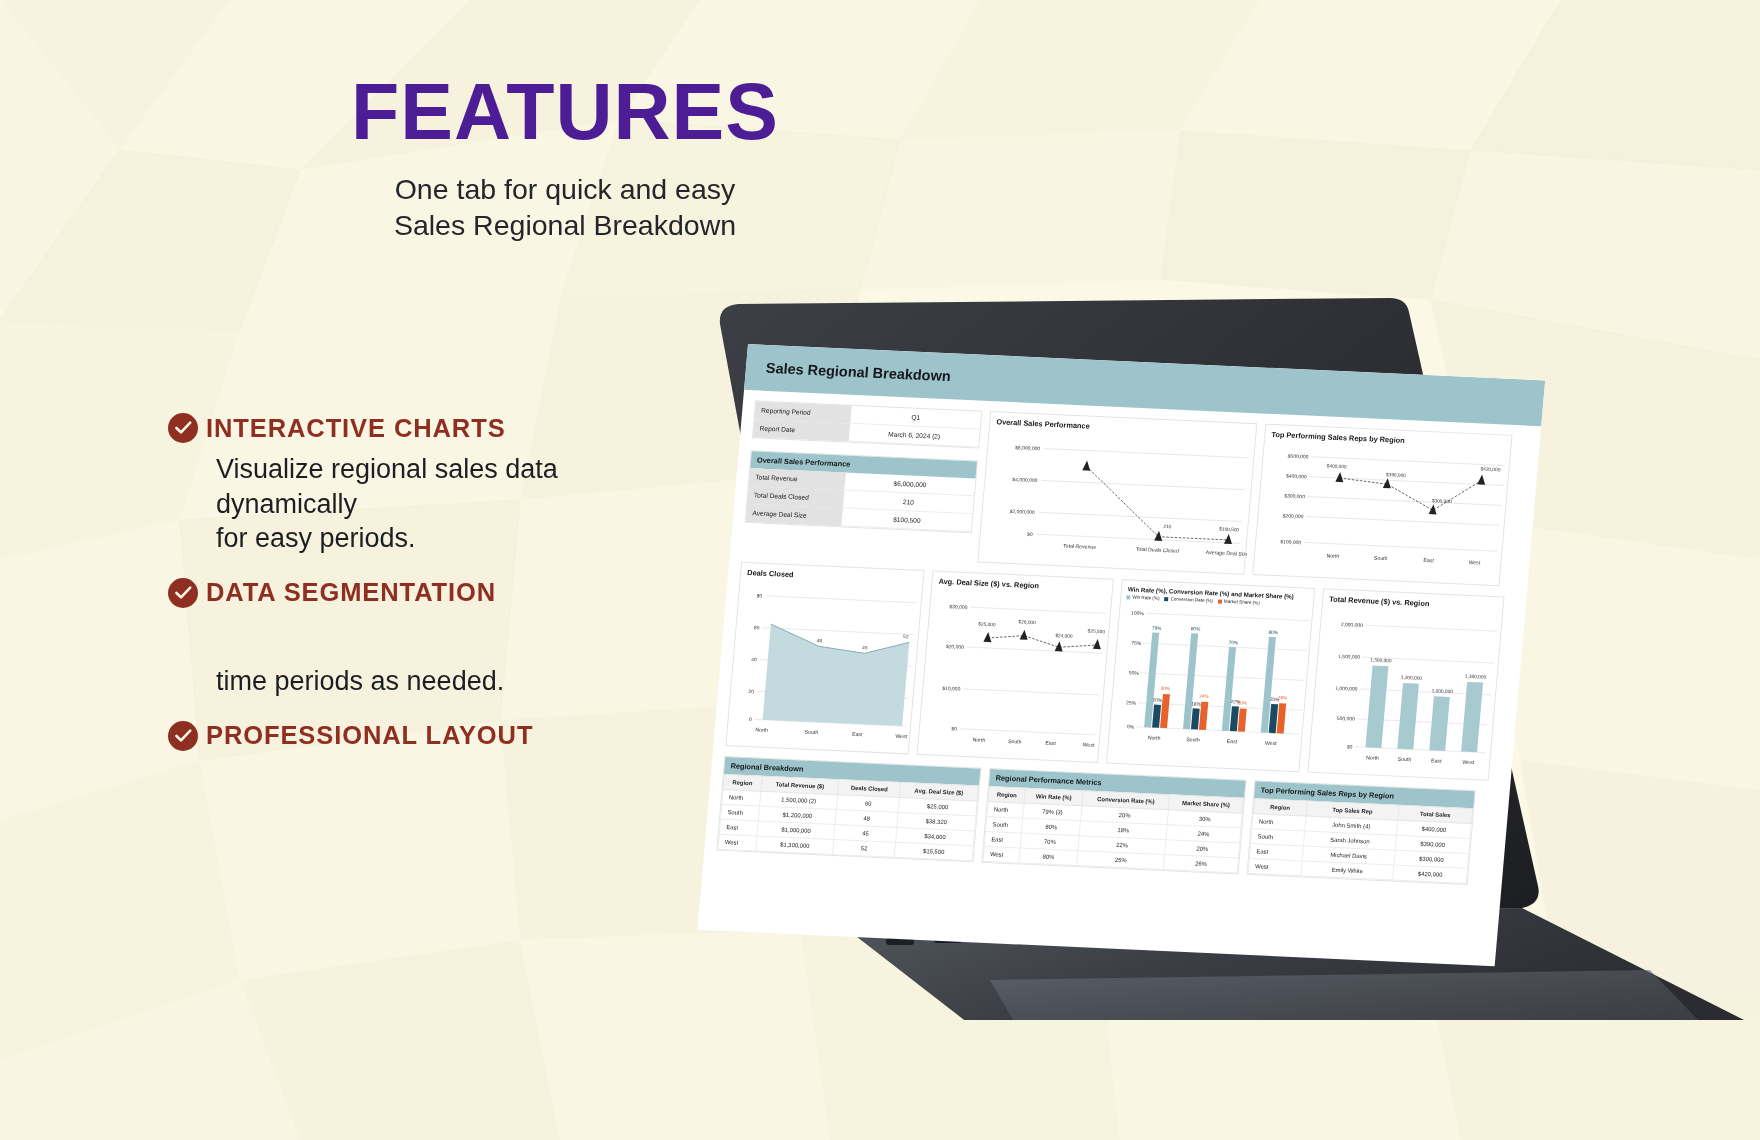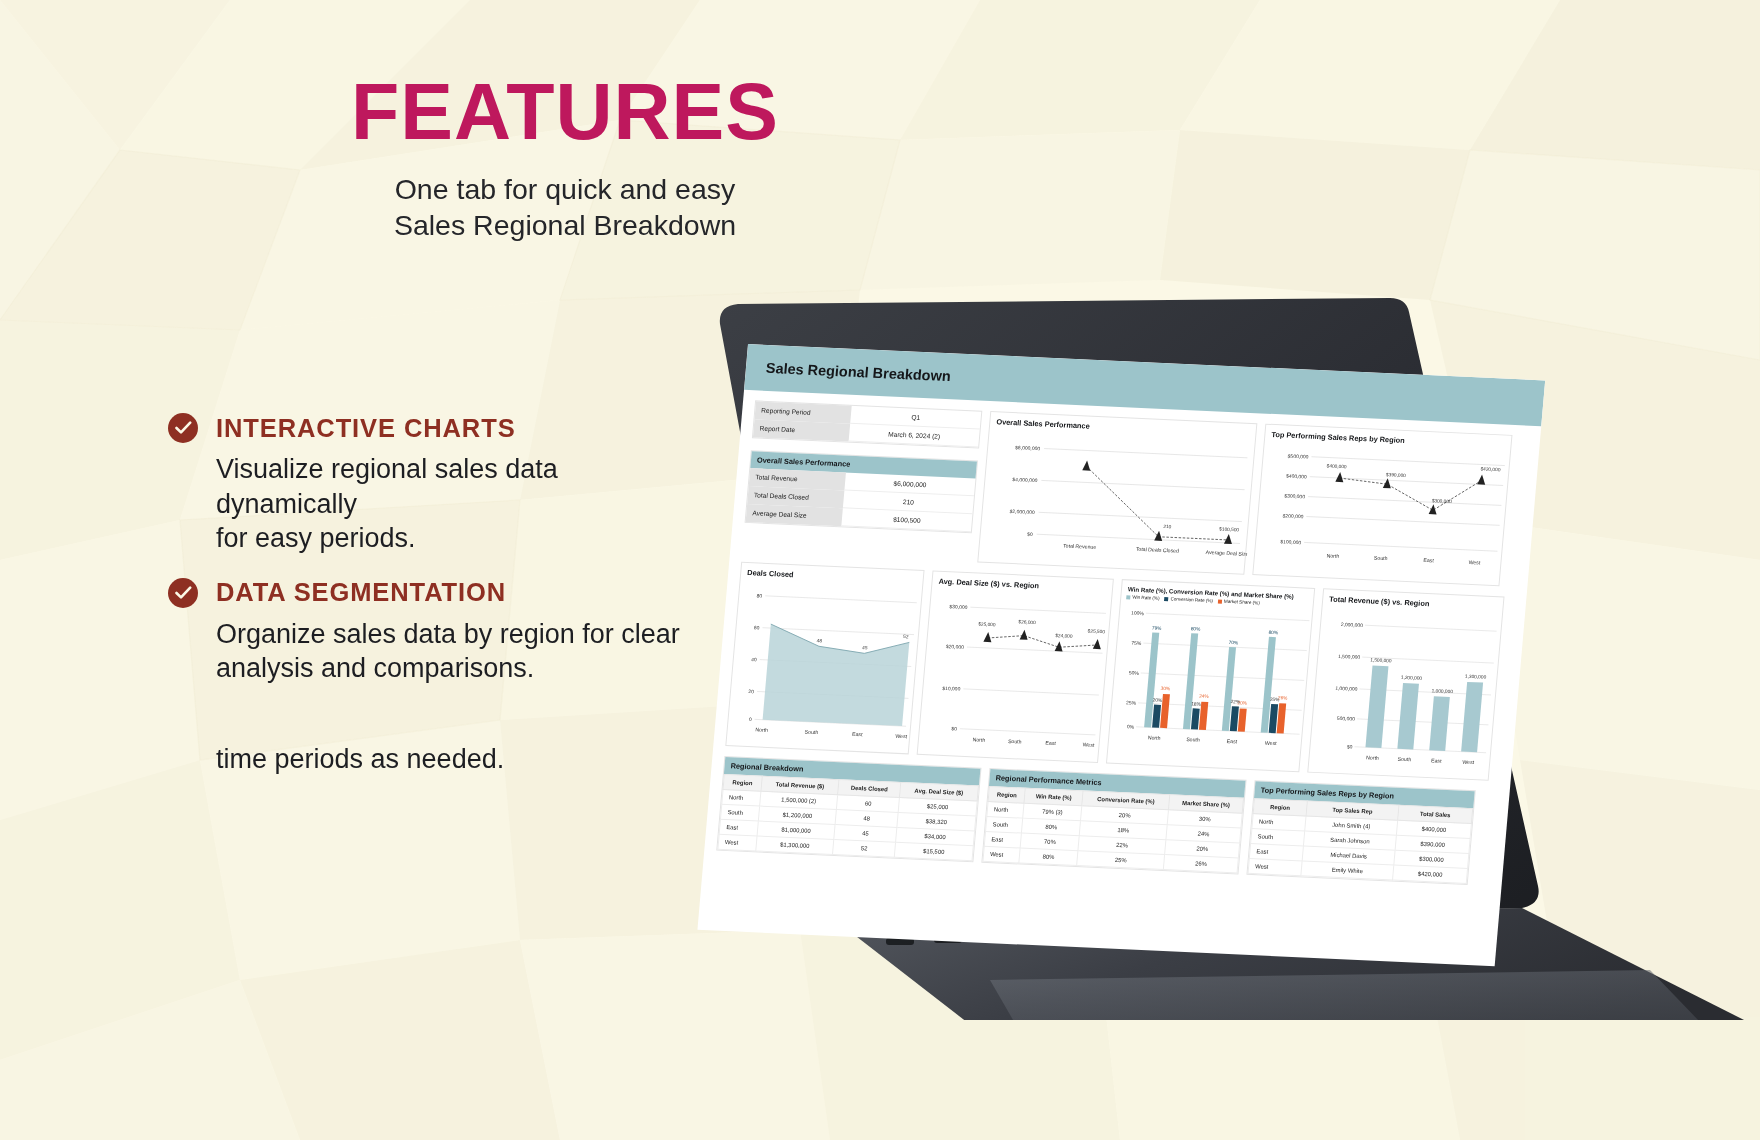--- a/index.html
+++ b/index.html
@@ -20,39 +20,39 @@
   
   .headline {
     position: absolute;
     left: 0; top: 72px; width: 1130px;
     text-align: center;
   }
   .headline h1 {
     font-size: 79px;
     letter-spacing: 1px;
     font-weight: 700;
-    color: #be185d;
+    color: #4c1d95;
     line-height: 1.02;
   }
   .headline .sub {
     margin-top: 18px;
     font-size: 28.5px;
     color: #25262a;
     line-height: 1.28;
     font-weight: 400;
   }
 
   .features {
     position: absolute;
     left: 168px; top: 413px;
     width: 540px;
   }
   .feat { position: relative; margin-bottom: 22px; }
   .feat:last-child { margin-bottom: 0; }
-  .feat .row { display: flex; align-items: center; gap: 18px; }
+  .feat .row { display: flex; align-items: center; gap: 8px; }
   .check {
     width: 30px; height: 30px; border-radius: 50%;
     background: #8e2f22;
     flex: 0 0 30px;
     position: relative;
   }
   .check svg { position: absolute; left: 7px; top: 8px; }
   .feat h3 {
     font-size: 25.5px;
     font-weight: 700;
@@ -193,34 +193,38 @@
 
     <div class="feat">
       <div class="row">
         <span class="check">
           <svg width="17" height="14" viewBox="0 0 17 14">
               <path d="M1.5 7 L6 11.4 L15.2 1.6" stroke="#fbf8e6" stroke-width="2.6" fill="none" stroke-linecap="round" stroke-linejoin="round"></path>
             </svg>
         </span>
         <h3>DATA SEGMENTATION</h3>
       </div>
-      <p>
-        <span>Organize sales data by region for clear</span><br>
-        <span>analysis and comparisons.</span>
-      </p>
     </div>
 
     <div class="feat">
       <p>
         <br>
         <span>time periods as needed.</span>
       </p>
     </div>
 
     <div class="feat">
+      <div class="row">
+        <span class="check">
+          <svg width="17" height="14" viewBox="0 0 17 14">
+              <path d="M1.5 7 L6 11.4 L15.2 1.6" stroke="#fbf8e6" stroke-width="2.6" fill="none" stroke-linecap="round" stroke-linejoin="round"></path>
+            </svg>
+        </span>
+        <h3>PROFESSIONAL LAYOUT</h3>
+      </div>
     </div>
 
   </div>
 
   <div id="laptop">
 
     <svg width="1070" height="740" viewBox="0 0 1070 740" style="position:absolute;left:0;top:0;">
       <defs>
         <linearGradient id="bezel" x1="0" y1="0" x2="1" y2="1">
           <stop offset="0" stop-color="#3c3f45"></stop>

